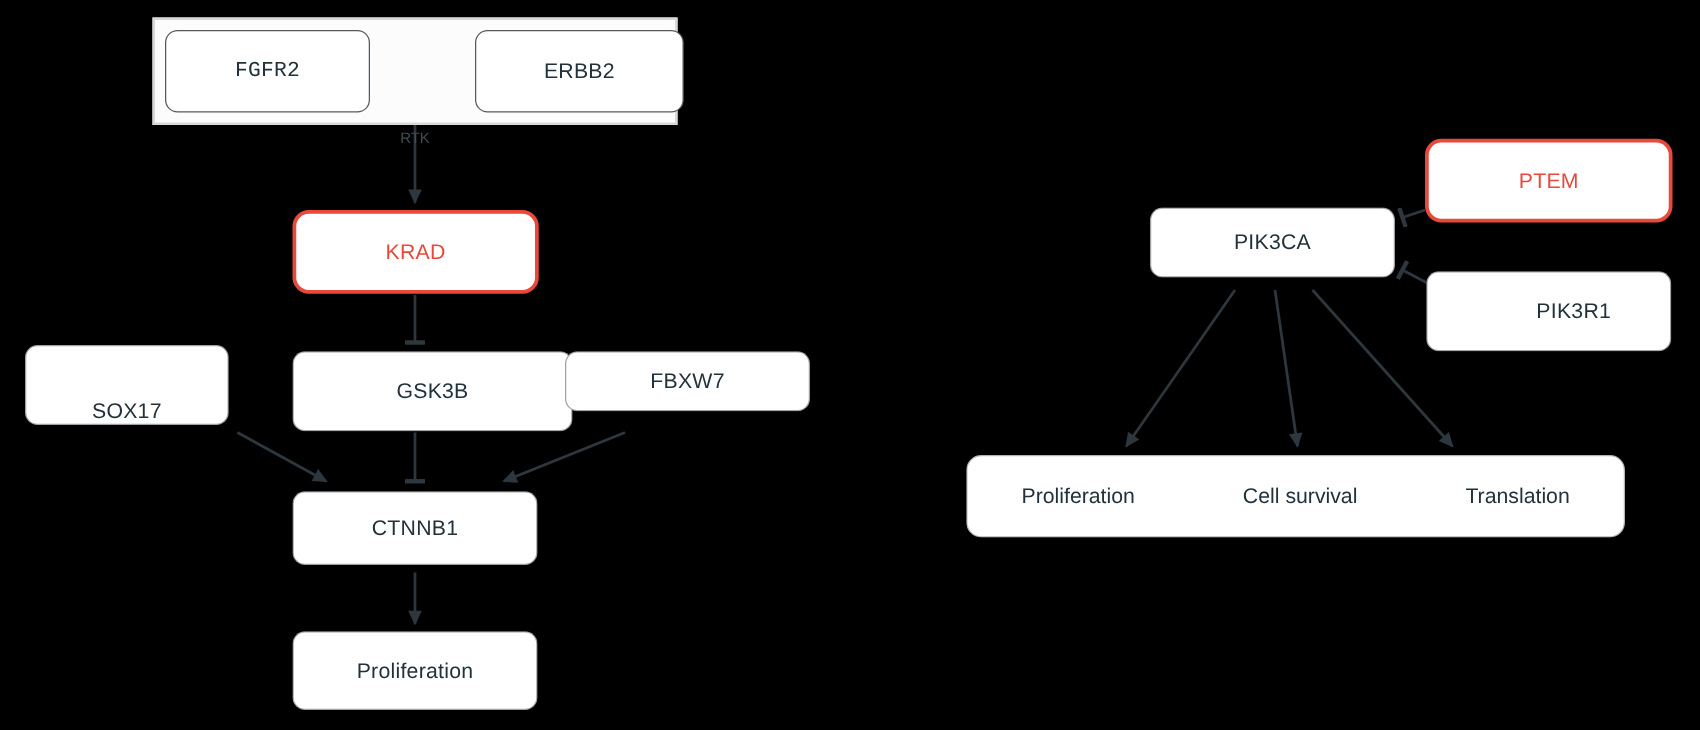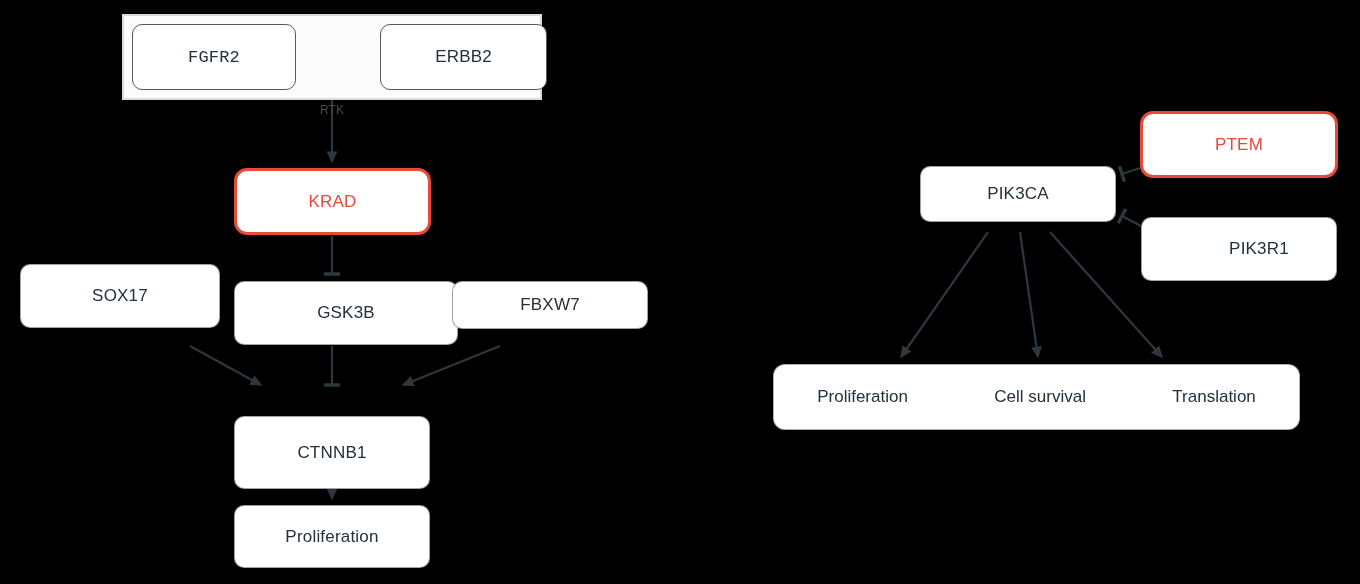--- a/index.html
+++ b/index.html
@@ -104,31 +104,31 @@
   <div class="node member" style="left: 337px; top: 24px; width: 167px; height: 66px; margin-left: 43px;">
     <span>ERBB2</span>
   </div>
 
   <span class="edge-label" id="rtk-edge-label" style="left: 332px; top: 110px;">RTK</span>
 
   <div class="node highlight" style="left: 234px; top: 168px; width: 197px; height: 67px;">
     <span>KRAD</span>
   </div>
 
-  <div class="node normal" style="left: 20px; top: 264px; width: 200px; height: 64px;">
+  <div class="node normal" style="left: 20px; top: 276px; width: 163px; height: 64px; align-items: flex-end;">
     <span>SOX17</span>
   </div>
   <div class="node normal" style="left: 234px; top: 281px; width: 224px; height: 64px;">
     <span>GSK3B</span>
   </div>
   <div class="node normal" style="left: 452px; top: 281px; width: 196px; height: 48px;">
     <span>FBXW7</span>
   </div>
 
-  <div class="node normal" style="left: 234px; top: 416px; width: 196px; height: 73px;">
+  <div class="node normal" style="left: 234px; top: 393px; width: 196px; height: 59px;">
     <span>CTNNB1</span>
   </div>
 
   <div class="node normal" style="left: 234px; top: 505px; width: 196px; height: 63px;">
     <span>Proliferation</span>
   </div>
 
   <div class="node normal" style="left: 920px; top: 166px; width: 196px; height: 56px; align-items: center;">
     <span>PIK3CA</span>
   </div>

